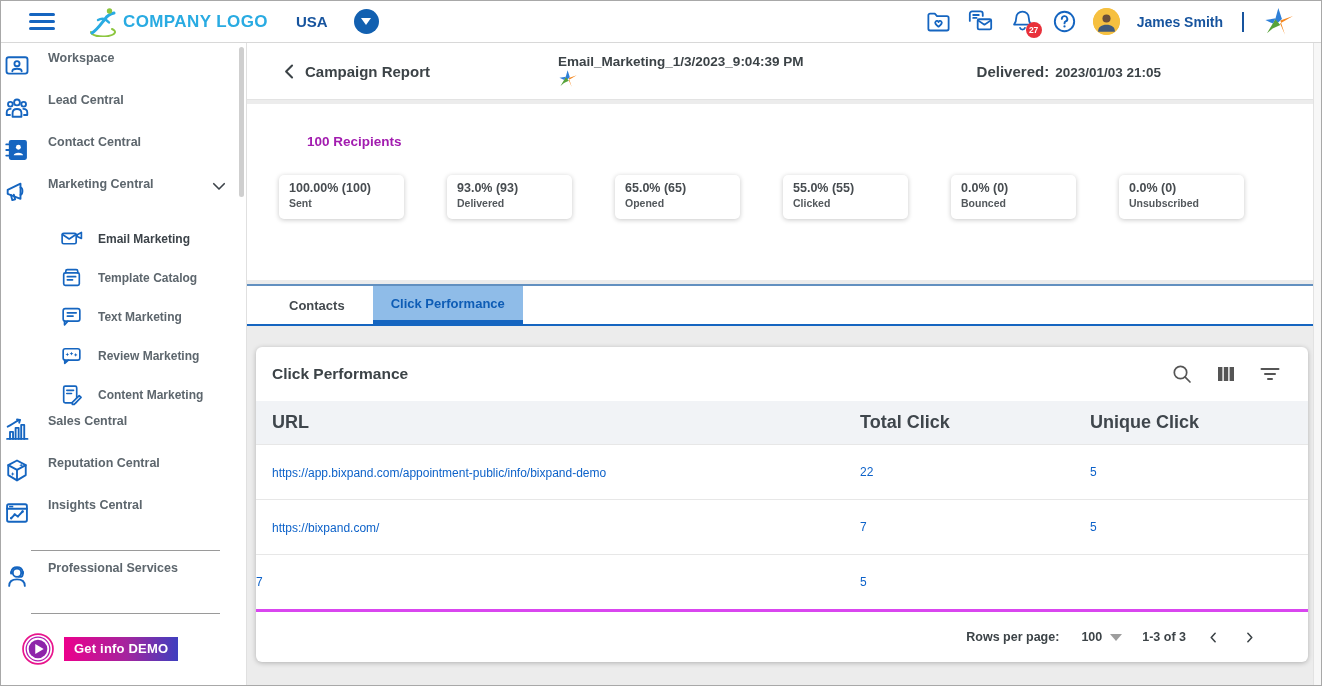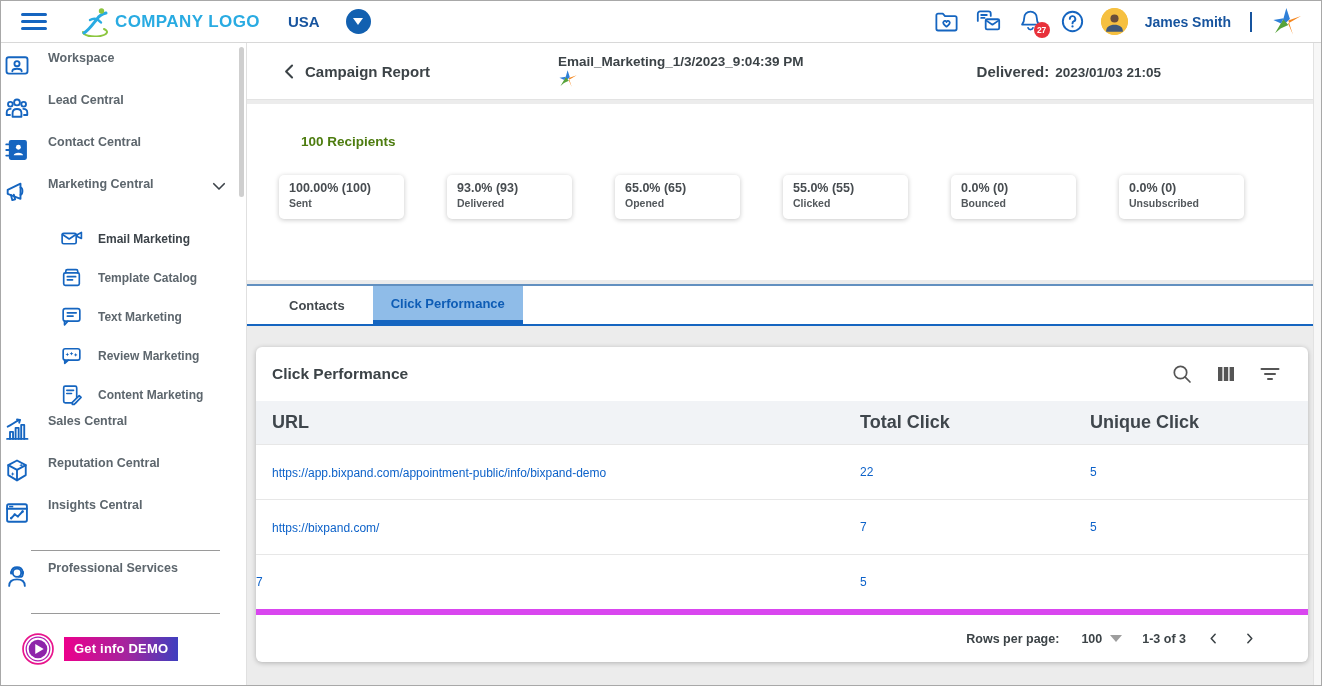--- a/index.html
+++ b/index.html
@@ -5,21 +5,21 @@
   * { box-sizing: border-box; margin: 0; padding: 0; }
   html,body { background:#fff; }
   body { font-family: "Liberation Sans", sans-serif; }
   .frame {
     width:1322px; height:686px; border:1px solid #a8a8a8; background:#fff;
     display:flex; flex-direction:column; overflow:hidden; position:relative;
   }
   
   .topbar {
     height:42px; flex:0 0 42px; background:#fff; border-bottom:1px solid #d8d8d8;
-    display:flex; align-items:center; padding:0 18px;
+    display:flex; align-items:center; padding:0 26px;
   }
   .hamburger { width:26px; display:flex; flex-direction:column; gap:4px; cursor:pointer; margin-left:2px; }
   .hamburger span { height:3px; background:#1565c0; border-radius:2px; }
   .logo-wrap { display:flex; align-items:center; margin-left:30px; gap:4px; }
   .brand-text { color:#29abe2; font-weight:bold; font-size:17px; letter-spacing:.4px; }
   .region { color:#17549e; font-weight:bold; font-size:15px; margin-left:28px; }
   .region-drop {
     width:25px; height:25px; border-radius:50%; background:#1260b0; margin-left:26px;
     display:flex; align-items:center; justify-content:center; cursor:pointer;
   }
@@ -68,21 +68,21 @@
   .back-group svg { width:17px; height:17px; }
   .back-label { color:#3c4347; font-weight:bold; font-size:15px; margin-left:7px; }
   .camp-title-block { margin-left:128px; display:flex; flex-direction:column; align-items:flex-start; }
   .camp-title { color:#3c4347; font-weight:bold; font-size:13.5px; }
   .delivered-block { margin-left:auto; margin-right:160px; display:flex; align-items:baseline; gap:6px; }
   .delivered-label { color:#3c4347; font-weight:bold; font-size:15px; }
   .delivered-value { color:#3c4347; font-weight:bold; font-size:13.5px; }
 
   
   .recip-panel { height:176px; flex:0 0 176px; background:#fff; margin-bottom:4px; padding:30px 0 0 54px; }
-  .recip-title { color:#4d7c0f; font-weight:bold; font-size:13.5px; }
+  .recip-title { color:#a21caf; font-weight:bold; font-size:13.5px;margin-left:6px; }
   .stats-row { display:flex; gap:43px; margin-top:26px; padding-left:-20px; margin-left:-22px; padding-left:0; }
   .stats-row { margin-left:-22px; }
   .stat-card {
     width:125px; height:44px; background:#fff; border-radius:5px;
     box-shadow:0 1px 5px rgba(0,0,0,.22); padding:6px 10px; cursor:pointer;
   }
   .stat-value { color:#474c50; font-weight:bold; font-size:12.5px; }
   .stat-label { color:#53585c; font-weight:bold; font-size:10.5px; margin-top:2px; }
 
   
@@ -101,21 +101,21 @@
   .cp-tool { width:24px; height:24px; cursor:pointer; }
   .cp-tool svg { width:100%; height:100%; }
   .cp-table { width:100%; }
   .cp-thead { height:43px; background:#f1f3f6; display:grid; grid-template-columns:1fr 230px 218px; align-items:center; }
   .cp-th { color:#3f464c; font-weight:bold; font-size:18px; }
   .cp-row { height:55px; display:grid; grid-template-columns:1fr 230px 218px; align-items:center; border-top:1px solid #e7e7e7; cursor:pointer; }
   .cp-cell-url { padding-left:16px; }
   .cp-thead .cp-cell-url { color:#3f464c; }
   .cp-link { color:#0d62c9; font-size:12px; text-decoration:none; }
   .cp-num { color:#0d62c9; font-size:12px; }
-  .cp-pagination { height:53px; border-top:6px solid #d946ef; display:flex; align-items:center; justify-content:flex-end; padding-right:46px; gap:0; }
+  .cp-pagination { height:53px; border-top:3px solid #d946ef; display:flex; align-items:center; justify-content:flex-end; padding-right:46px; gap:0; }
   .pg-label { color:#3c4347; font-weight:bold; font-size:12.5px; }
   .pg-select { display:flex; align-items:center; margin-left:22px; cursor:pointer; }
   .pg-value { color:#3c4347; font-weight:bold; font-size:12.5px; }
   .pg-caret { width:0; height:0; border-left:6px solid transparent; border-right:6px solid transparent; border-top:7px solid #9e9e9e; margin-left:8px; }
   .pg-range { color:#3c4347; font-weight:bold; font-size:12.5px; margin-left:20px; }
   .pg-nav { width:26px; height:26px; display:flex; align-items:center; justify-content:center; cursor:pointer; }
   .pg-nav.prev { margin-left:14px; }
   .pg-nav.next { margin-left:10px; }
   .pg-nav svg { width:13px; height:13px; }
   .right-scroll { position:absolute; right:0; top:0; bottom:0; width:8px; background:#f7f7f7; border-left:1px solid #e2e2e2; }

